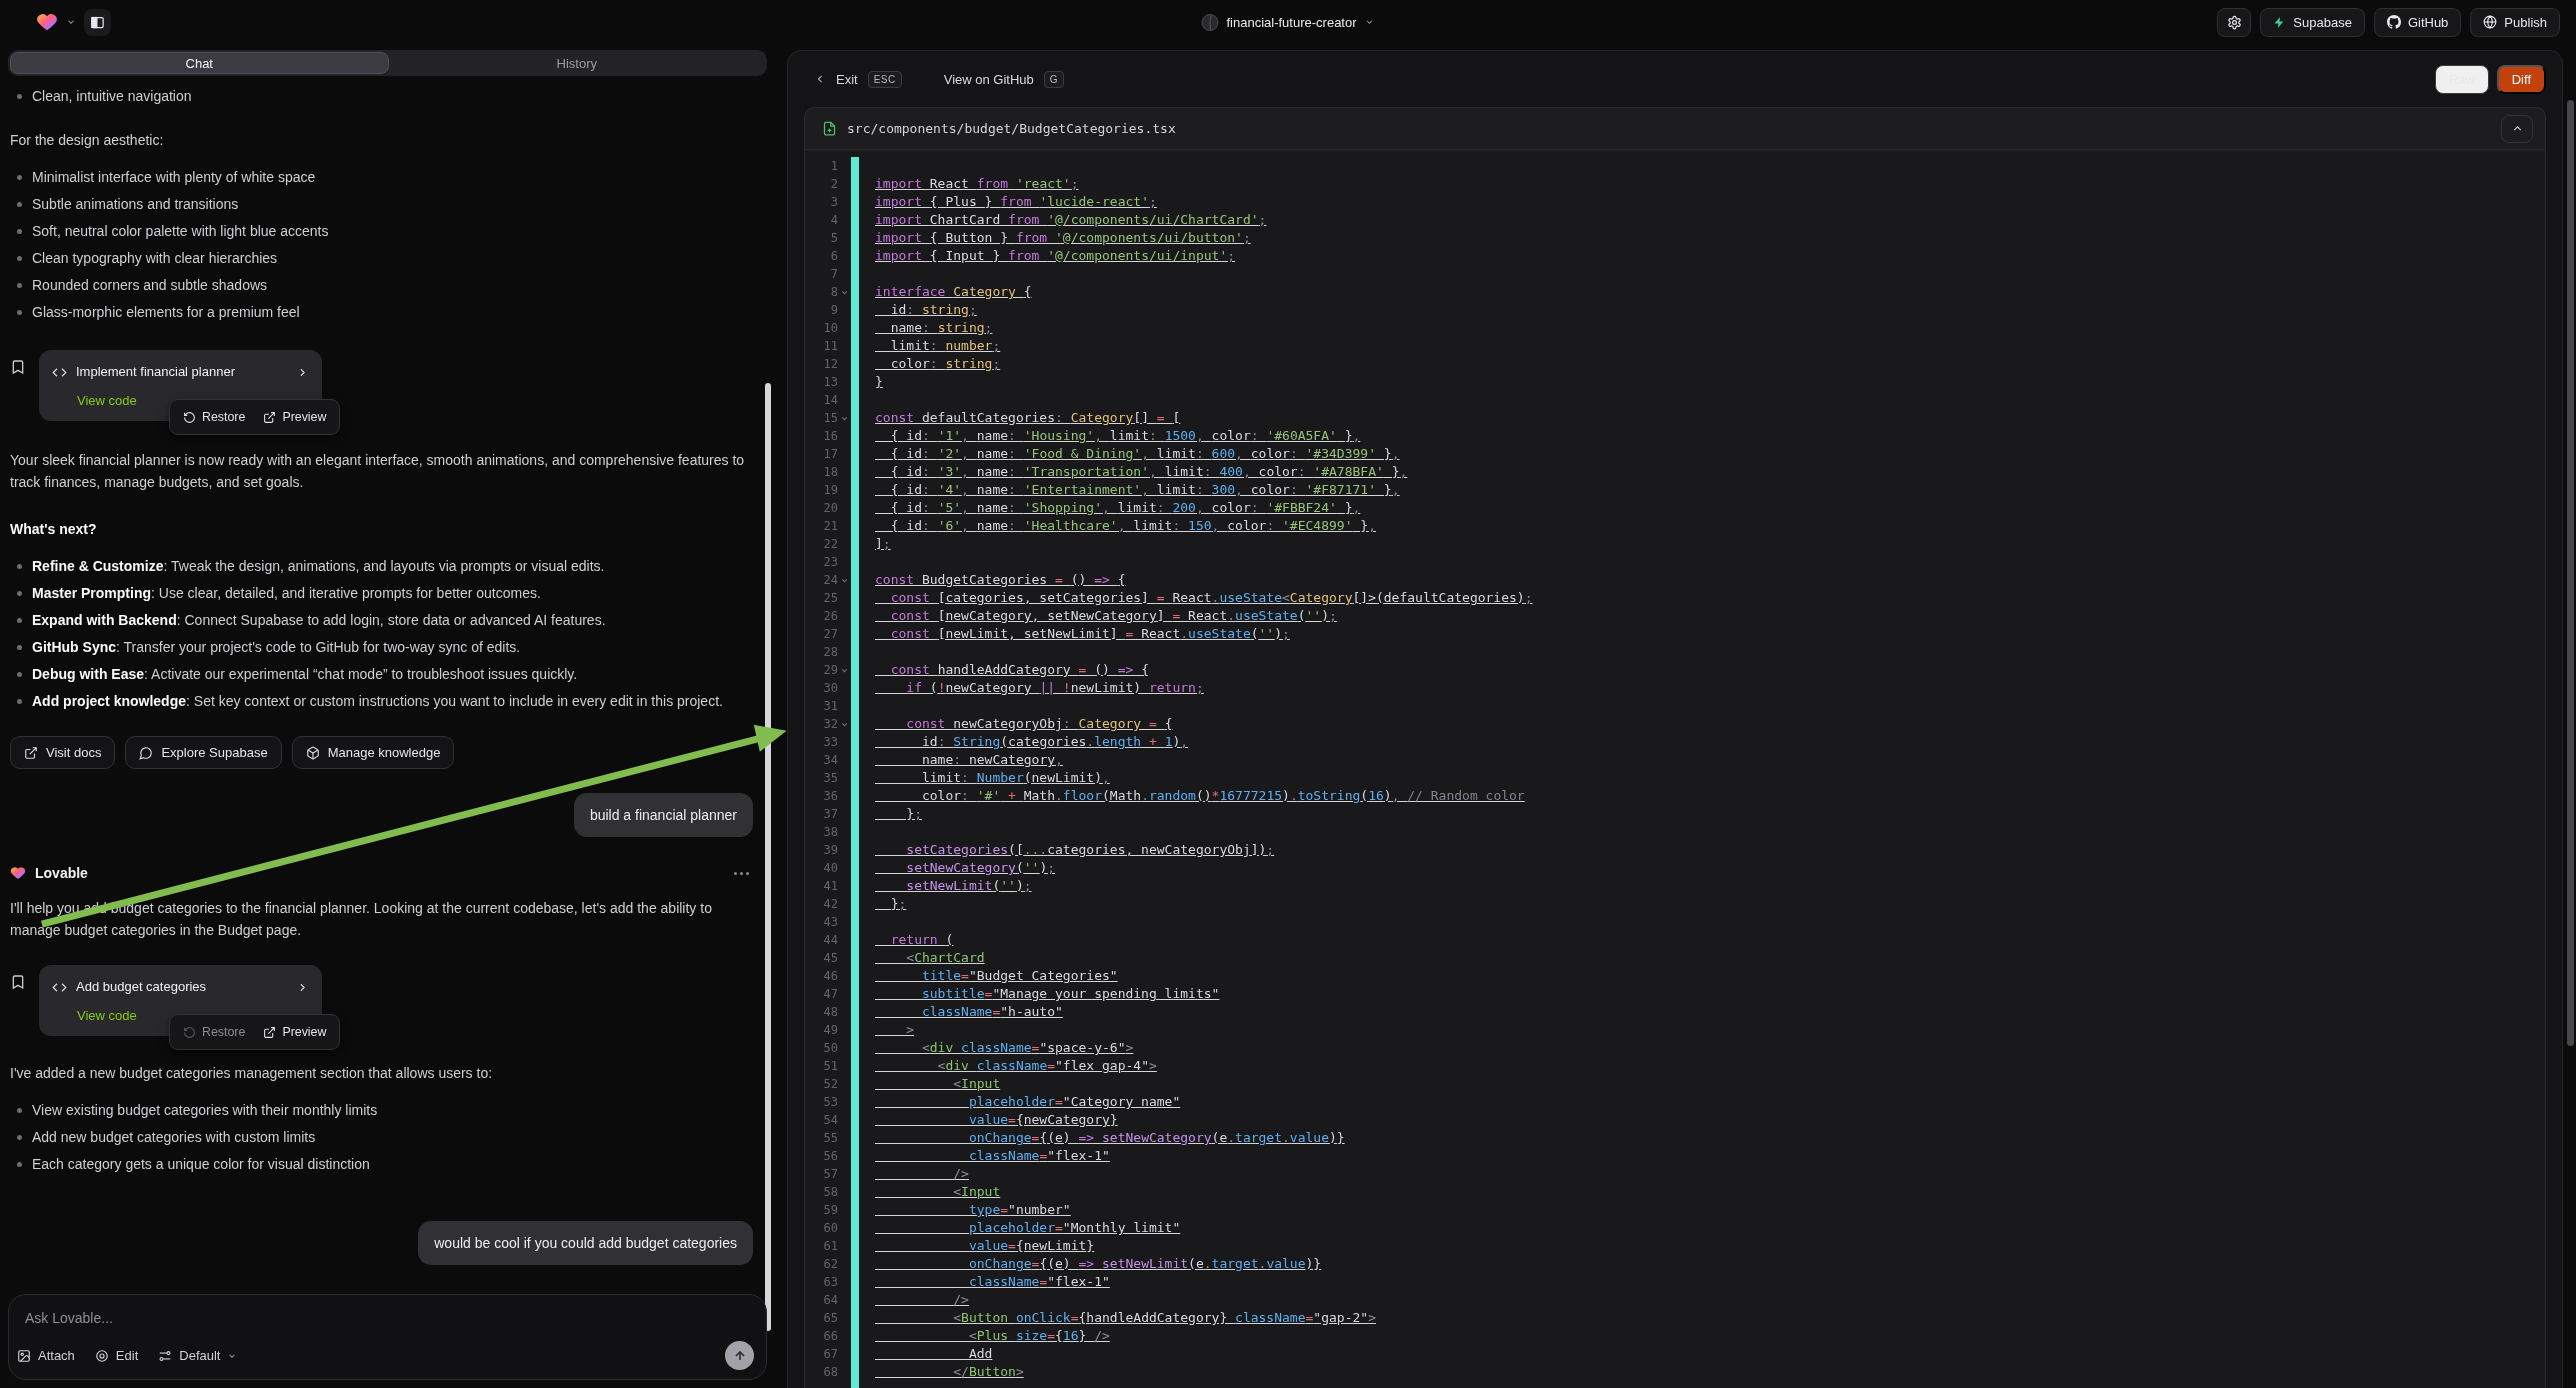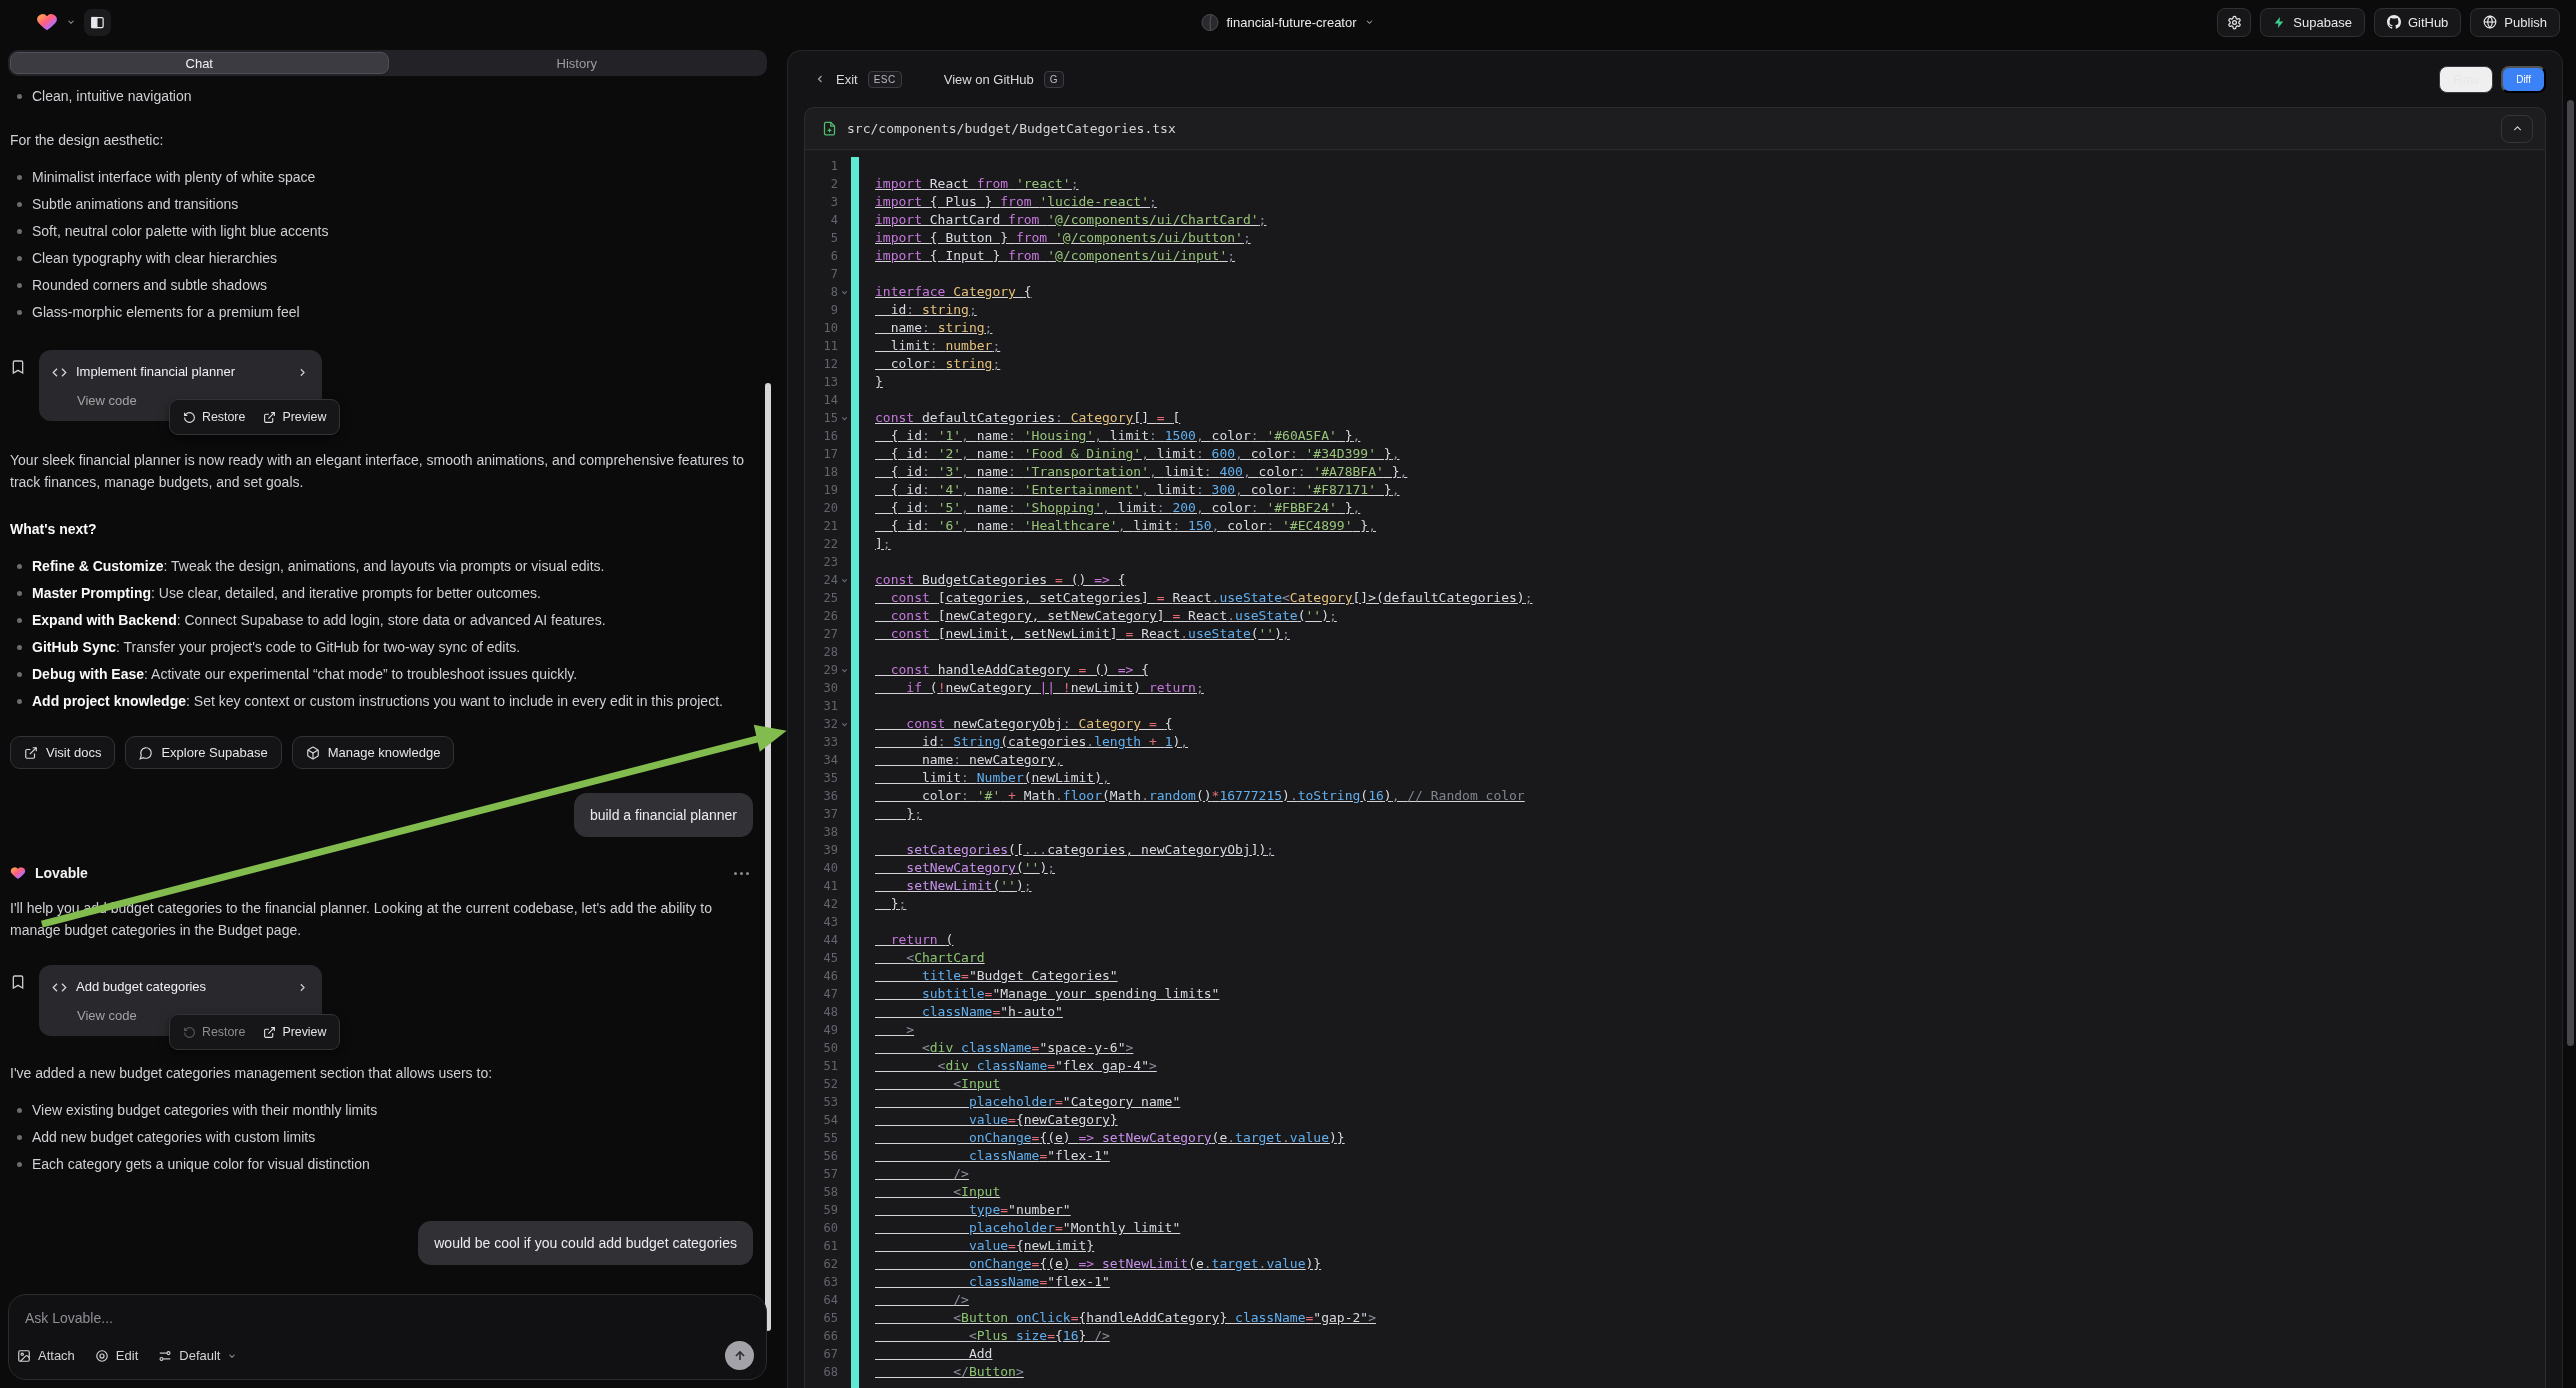--- a/index.html
+++ b/index.html
@@ -45,21 +45,21 @@
   .bold-lead b { color:#fafafb; font-weight:700; }
   h3.wn { margin-top:25px; font-size:14px; color:#fafafb; }
 
   
   .vrow { display:flex; gap:13px; margin-top:27px; position:relative; }
   .bookmark { margin-top:9px; flex:0 0 auto; }
   .vcard { width:283px; background:#29292d; border-radius:12px; padding:11px 13px 9px 13px;
     position:relative; }
   .vtop { display:flex; align-items:center; gap:9px; }
   .vtitle { font-size:13px; color:#f0f0f3; flex:1; }
-  .vsub { font-size:13px; color:#a3a3a3; margin:7px 0 0 25px; }
+  .vsub { font-size:13px; color:#84cc16; margin:7px 0 0 25px; }
   .vactions { position:absolute; left:130px; bottom:-14px; display:flex; align-items:center;
     background:#161619; border:1px solid #323237; border-radius:9px; padding:4px 6px; gap:4px;
     box-shadow:0 4px 10px rgba(0,0,0,.5); }
   .vact { display:flex; align-items:center; gap:6px; font-size:12.4px; color:#e3e3e7;
     padding:2px 7px; cursor:pointer; }
   .vact.dim { color:#8b8b92; }
   .vact.dim svg { opacity:.55; }
 
   .chips { display:flex; gap:10px; margin-top:24px; }
   .chip { display:flex; align-items:center; gap:8px; height:33px; padding:0 13px;
@@ -92,22 +92,22 @@
     background:#141417; border:1px solid #252529; border-bottom:none;
     border-radius:14px 14px 0 0; }
   .codebar { height:56px; display:flex; align-items:center; padding:0 16px 0 26px;
     font-size:13px; color:#dcdce0; gap:14px; }
   .cb-group { display:flex; align-items:center; gap:10px; cursor:pointer; }
   .kbd { font-size:10px; color:#b9b9c0; border:1px solid #3b3b41; background:#1c1c20;
     border-radius:4px; padding:2px 5px; letter-spacing:0.5px; }
   .cb-right { margin-left:auto; display:flex; gap:8px; }
   .rawbtn { padding:5px 13px; border:1px solid #3a3a40; border-radius:8px; font-size:13px;
     color:#e8e8ec; cursor:pointer; }
-  .diffbtn { padding:5px 13px; border-radius:8px; font-size:10px; color:#fff;
-    background:#3b82f6; cursor:pointer; }
+  .diffbtn { padding:5px 13px; border-radius:8px; font-size:13px; color:#fff;
+    background:#c2410c; cursor:pointer; }
 
   .filecard { position:absolute; top:56px; left:16px; right:16px; bottom:0;
     background:#1d1d20; border:1px solid #2c2c30; border-bottom:none; border-radius:10px 10px 0 0; }
   .filehead { height:42px; display:flex; align-items:center; gap:10px; padding:0 12px 0 17px;
     border-bottom:1px solid #29292d; }
   .fpath { font-family:"DejaVu Sans Mono", monospace; font-size:13px; color:#d3d5d9; flex:1; }
   .collapsebtn { width:32px; height:28px; border:1px solid #343439; border-radius:8px;
     display:flex; align-items:center; justify-content:center; cursor:pointer; }
 
   .codeflex { position:absolute; top:43px; left:0; right:0; bottom:0; overflow:hidden;

